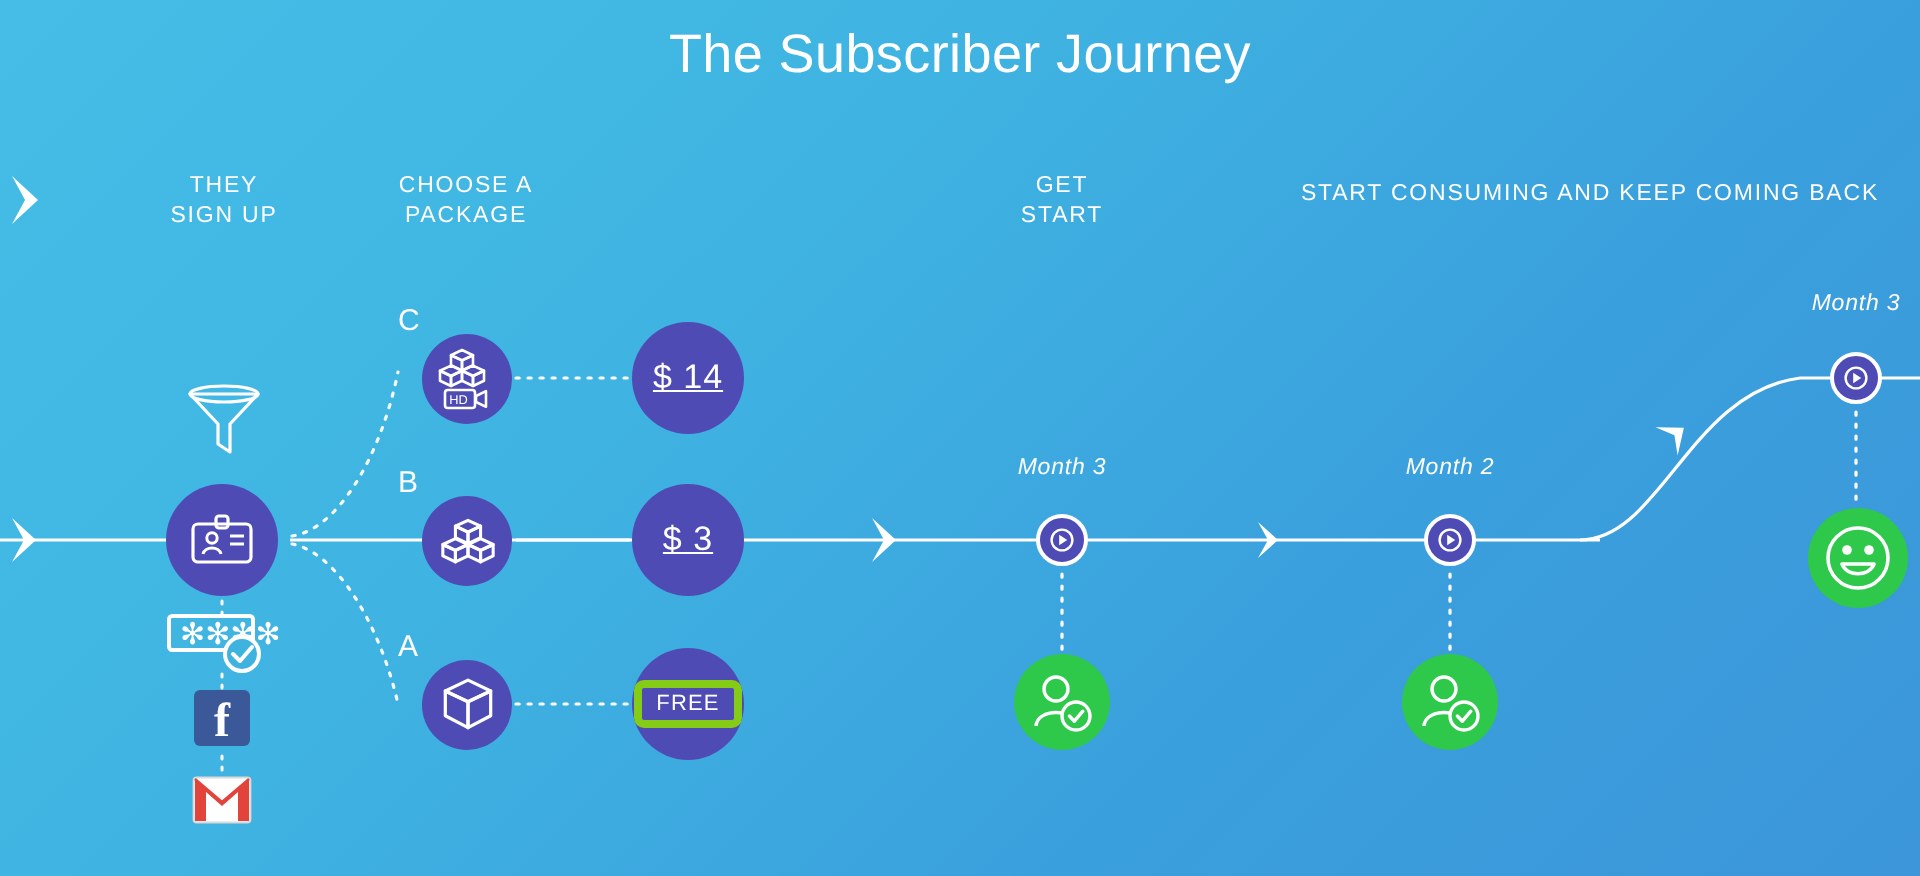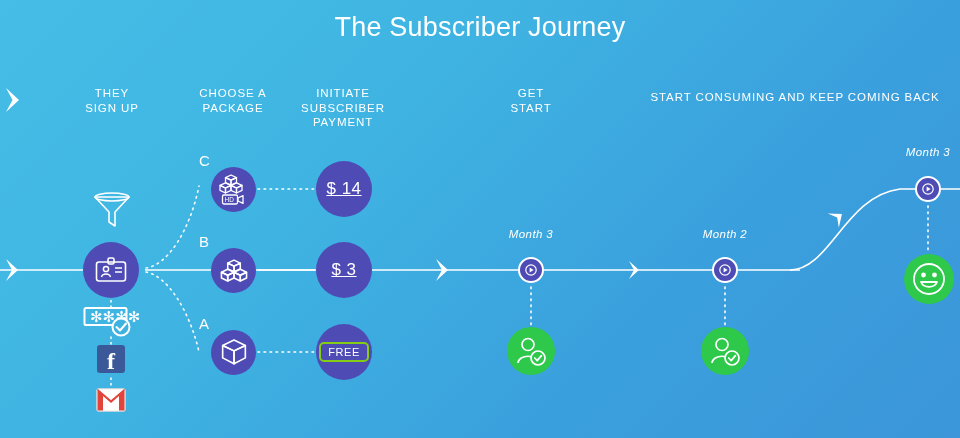--- a/index.html
+++ b/index.html
@@ -32,21 +32,21 @@
   .circle{
     border-radius:50%;display:flex;align-items:center;justify-content:center;
     box-sizing:border-box;
   }
   .purple{background:#4f4bb5;}
   .green{background:#2ec84b;}
   .price{
     color:#ffffff;font-size:17px;letter-spacing:.5px;white-space:nowrap;text-decoration:underline;
   }
   .free-box{
-    border:2px solid #84cc16;border-radius:5px;padding:2px 7px;
+    border:4px solid #84cc16;border-radius:5px;padding:2px 7px;
     color:#ffffff;font-size:11px;letter-spacing:.6px;line-height:12px;
   }
   .node-play{
     width:26px;height:26px;border:2px solid #ffffff;
   }
   .fb{
     width:28px;height:28px;background:#3b5998;border-radius:3px;
     display:flex;align-items:center;justify-content:center;
   }
   .fb span{color:#fff;font-family:"Liberation Serif",serif;font-weight:bold;font-size:24px;line-height:24px;margin-top:3px;}
@@ -95,23 +95,20 @@
       <path d="M 6 88 L 19 100 L 6 112 L 12.5 100 Z" fill="#ffffff"></path>
     </g>
   </svg>
 
   <div class="abs stage-label" style="left:47px;top:86px;width:130px;white-space:pre-line;">THEY
 SIGN UP</div>
 
   <div class="abs title">The Subscriber Journey</div>
   <div class="abs stage-label" style="left:168px;top:86px;width:130px;white-space:pre-line;">CHOOSE A
 PACKAGE</div>
-  <div class="abs stage-label" style="left:278px;top:86px;width:130px;white-space:pre-line;">INITIATE
-SUBSCRIBER
-PAYMENT</div>
   <div class="abs stage-label" style="left:466px;top:86px;width:130px;white-space:pre-line;">GET
 START</div>
   <div class="abs stage-label" style="left:625px;top:90px;width:340px;white-space:pre-line;">START CONSUMING AND KEEP COMING BACK</div>
 
   <div class="abs" style="left:92px;top:192px;">
     <svg width="40" height="38" viewBox="0 0 40 38">
       <path d="M3 5 L37 5 L23 20 L23 34 L17 30 L17 20 Z" fill="none" stroke="#ffffff" stroke-width="1.6" stroke-linejoin="round"></path>
       <ellipse cx="20" cy="5" rx="17" ry="4" fill="none" stroke="#ffffff" stroke-width="1.6"></ellipse>
     </svg>
   </div>

